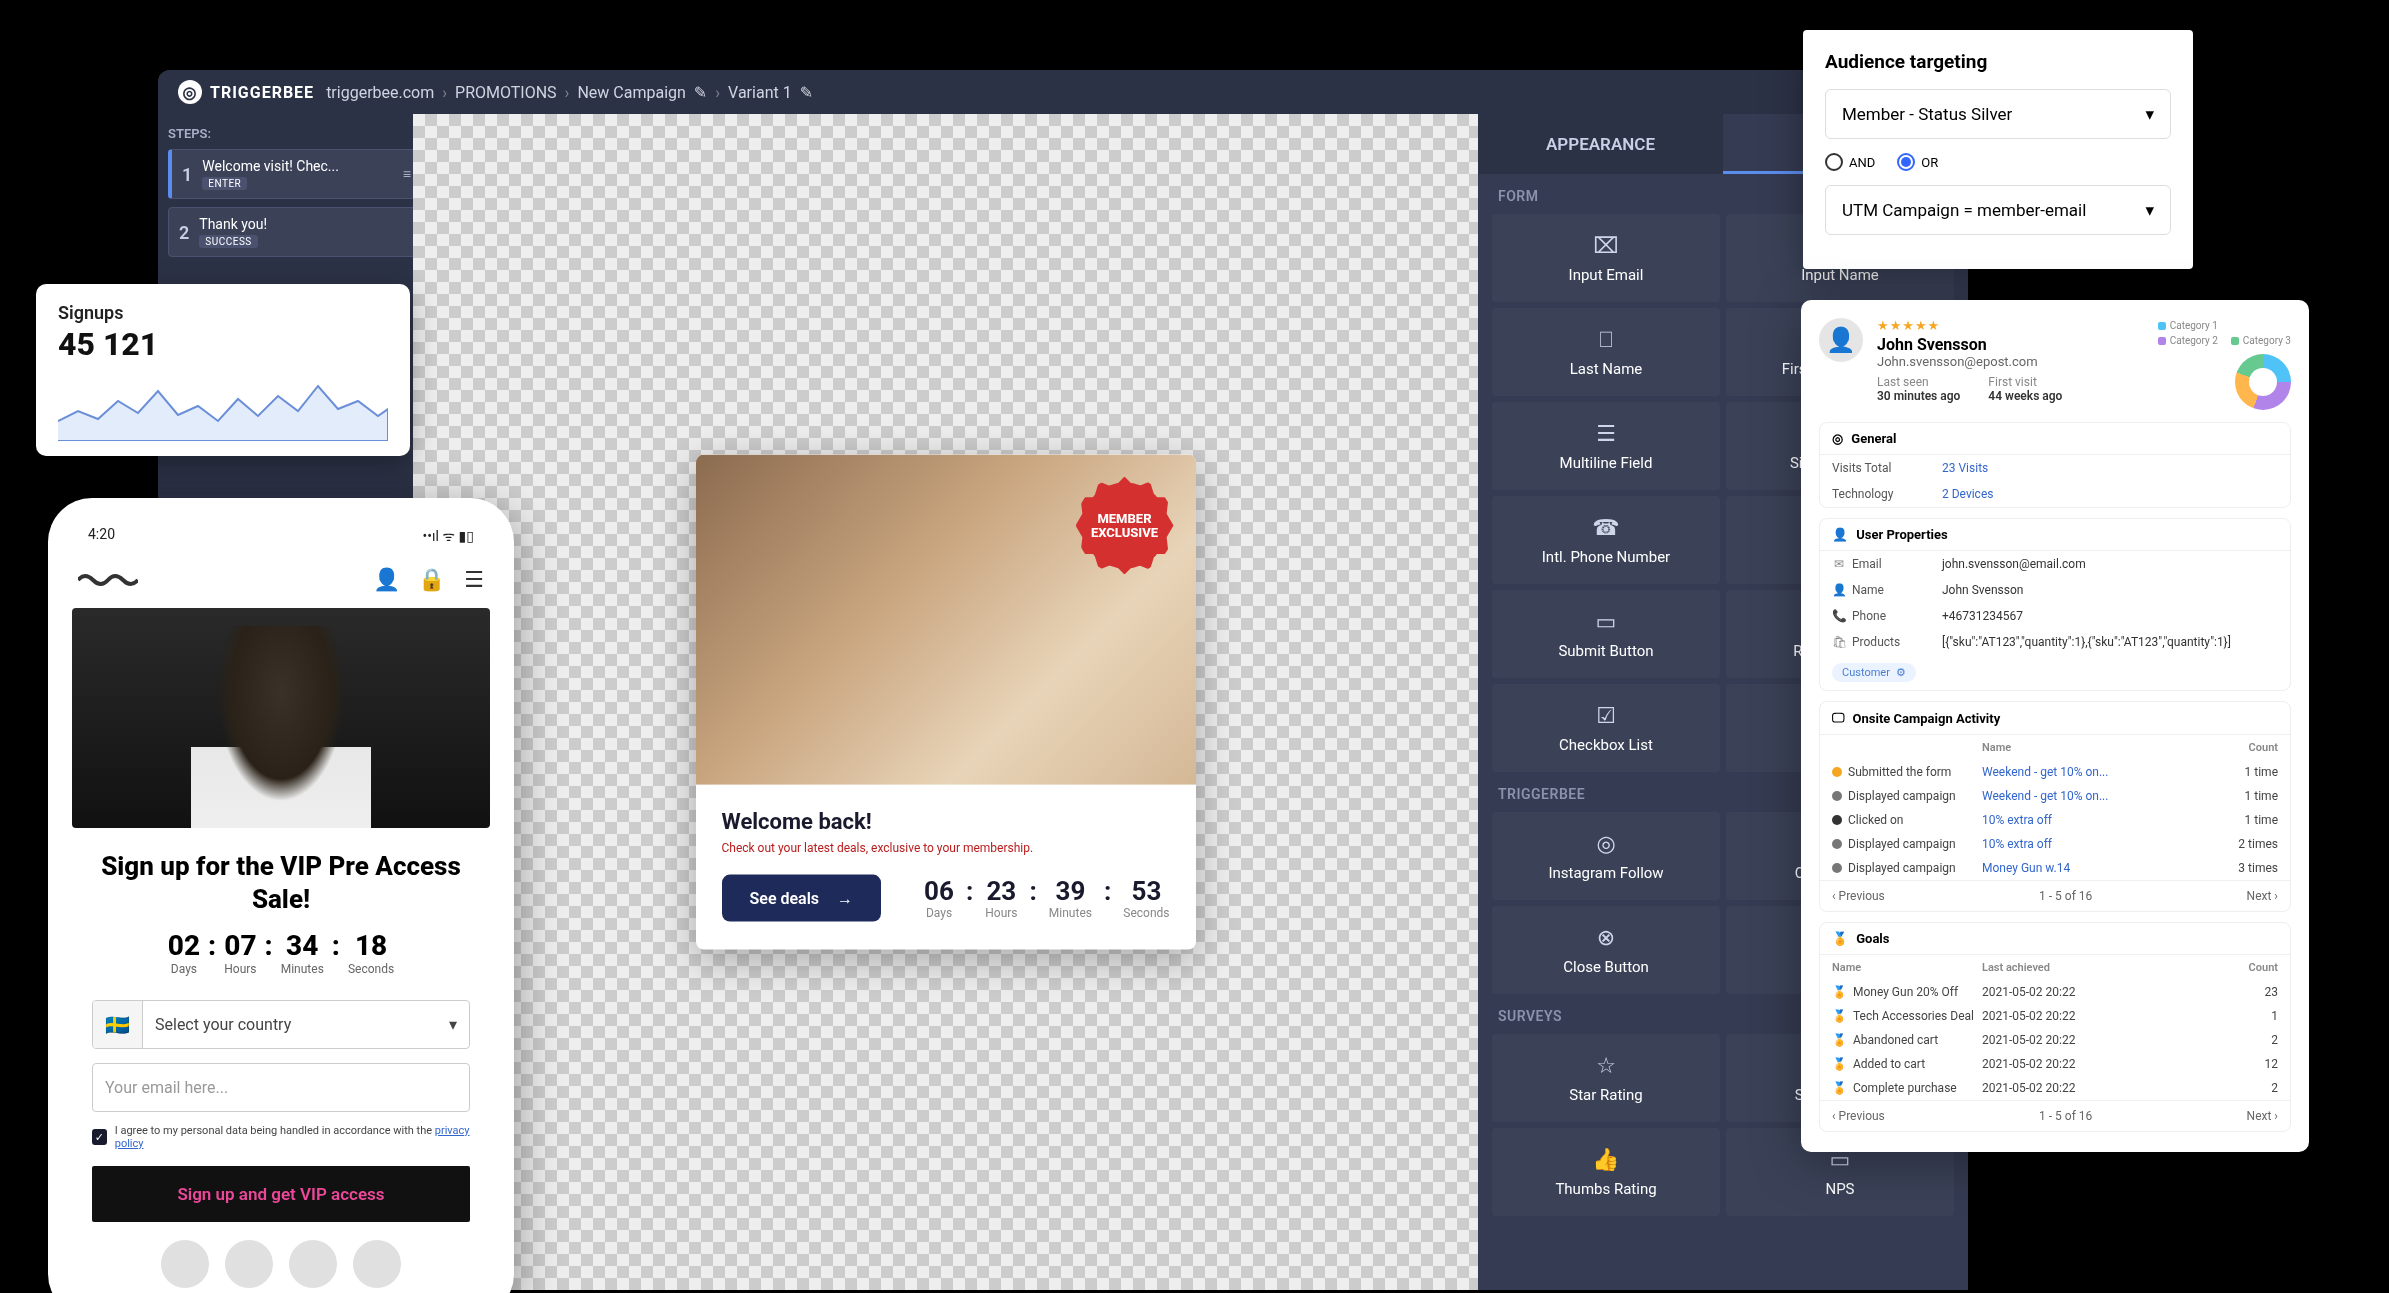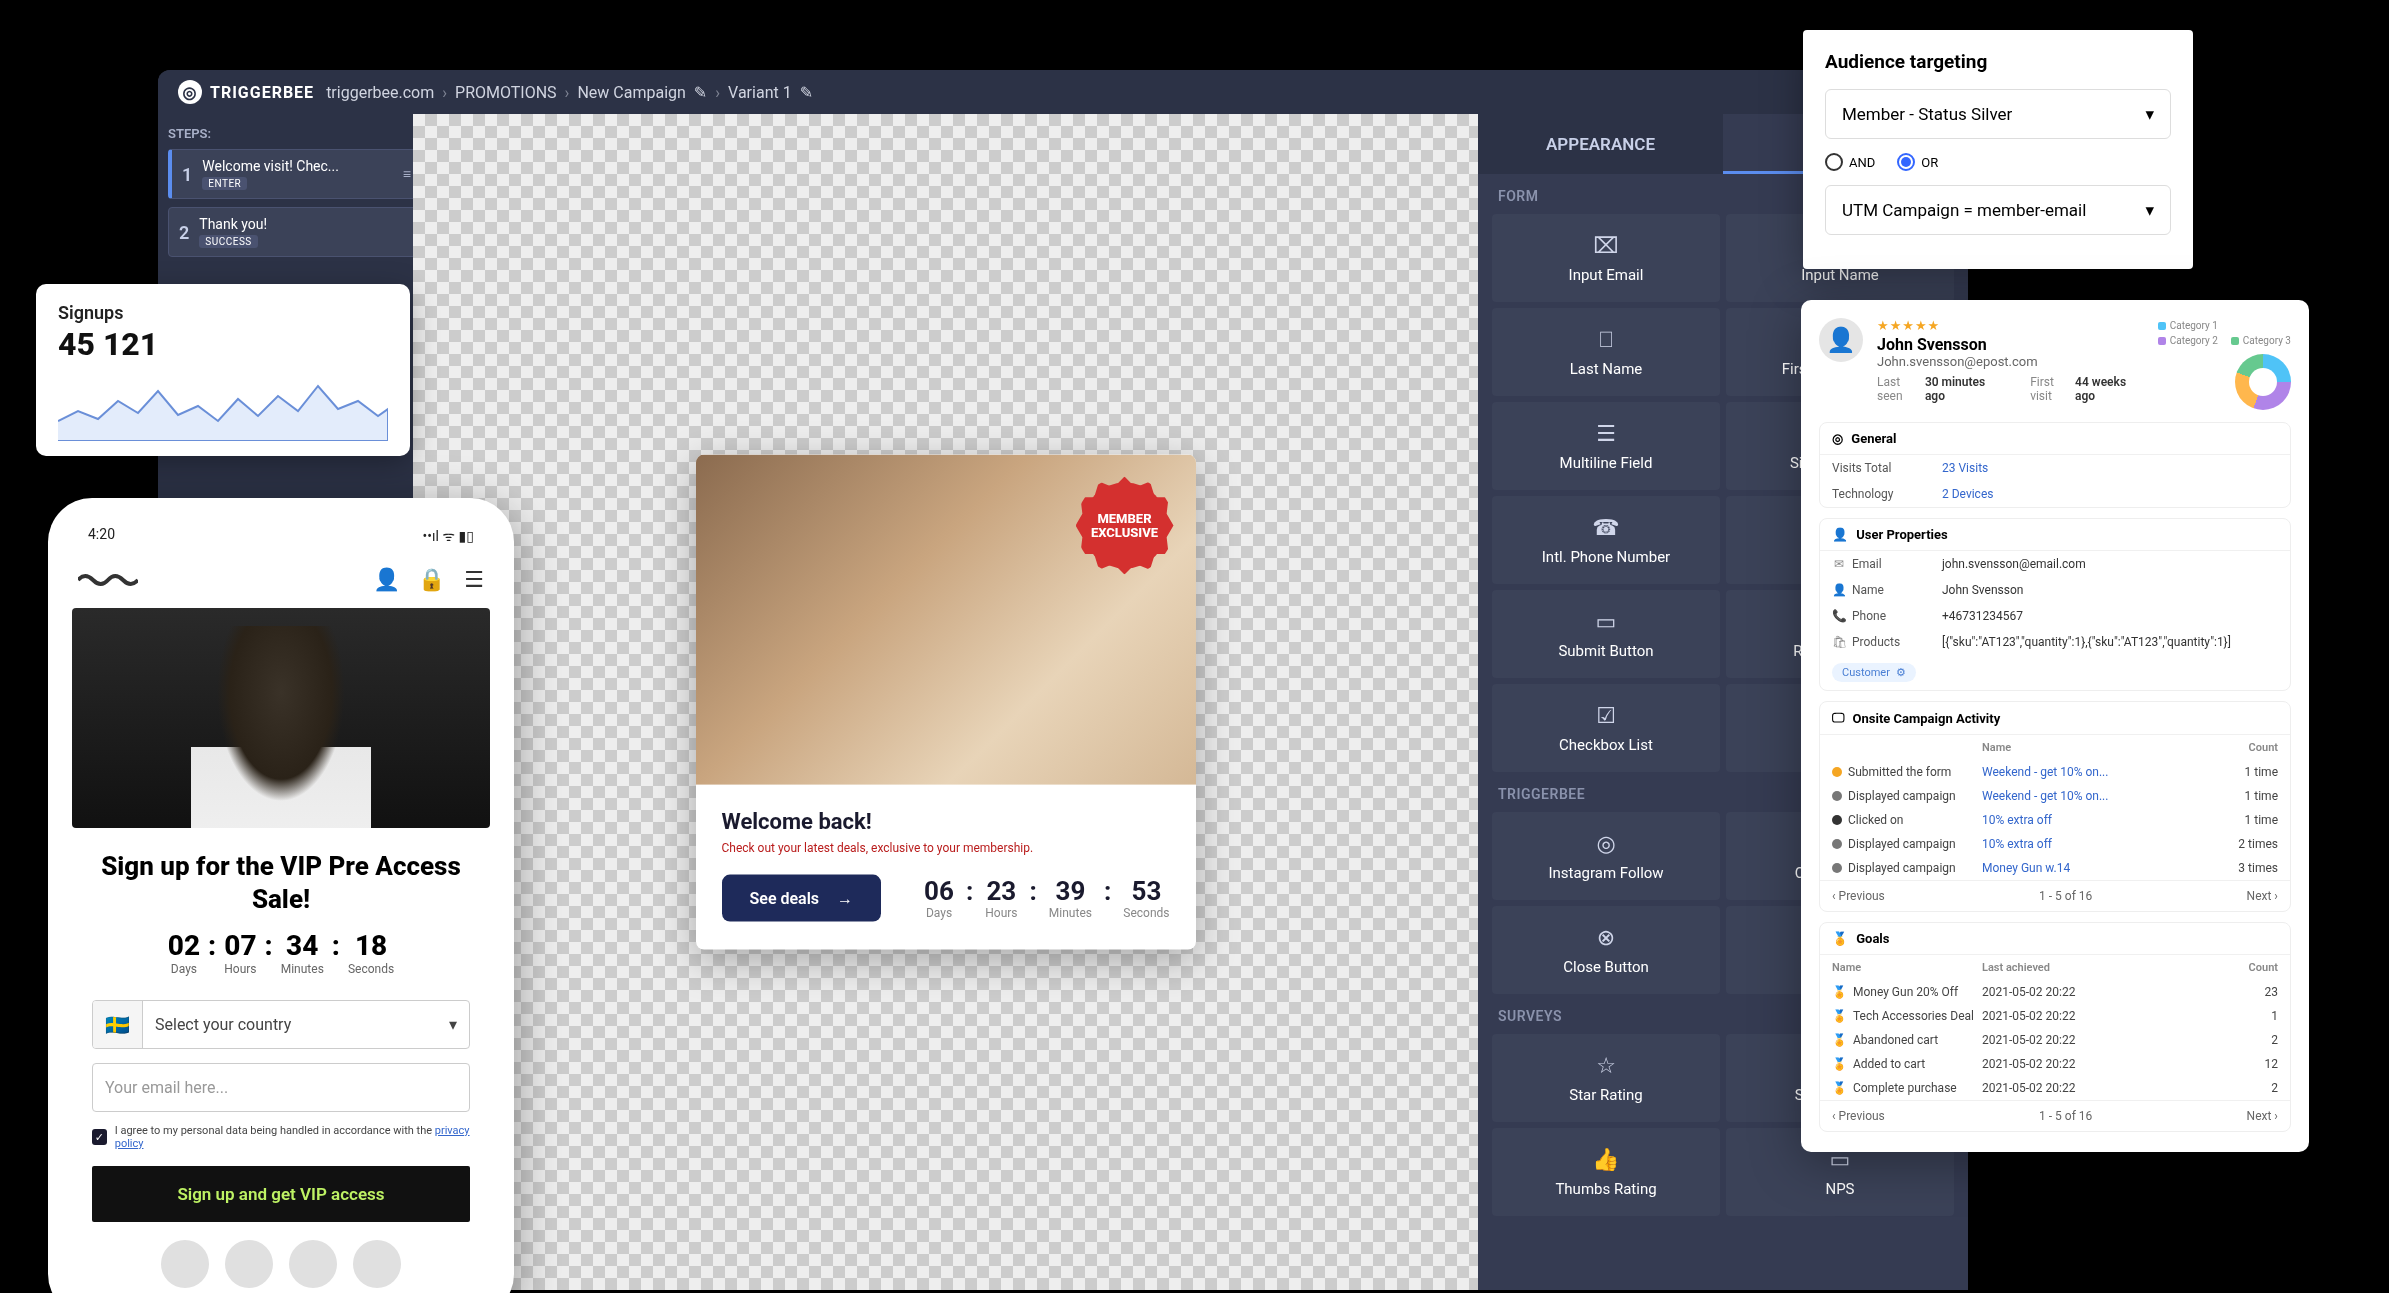--- a/index.html
+++ b/index.html
@@ -62,41 +62,41 @@
 .pcd-num{font-size:28px;font-weight:800}
 .pcd-lbl{font-size:12px;color:#666}
 .pcd-sep{font-size:28px;font-weight:800}
 .country-row{display:flex;border:1px solid #ccc;border-radius:4px;overflow:hidden;margin:0 20px 14px}
 .flag{width:50px;background:#f5f5f5;display:flex;align-items:center;justify-content:center;border-right:1px solid #ccc;font-size:20px}
 .country-sel{flex:1;padding:14px 12px;font-size:16px;color:#444;display:flex;justify-content:space-between;align-items:center}
 .email-in{margin:0 20px 12px;border:1px solid #ccc;border-radius:4px;padding:14px 12px;font-size:16px;color:#999}
 .consent{display:flex;align-items:center;gap:8px;font-size:11px;color:#444;margin:0 20px 16px}
 .consent a{color:#3366cc;text-decoration:underline}
 .chk{width:16px;height:16px;background:#1a1a2e;border-radius:3px;display:flex;align-items:center;justify-content:center;color:#fff;font-size:11px}
-.cta{margin:0 20px 18px;background:#111;color:#bef264;text-align:center;padding:18px;font-size:17px;font-weight:600;border-radius:2px;cursor:pointer}
+.cta{margin:0 20px 18px;background:#111;color:#ec4899;text-align:center;padding:18px;font-size:17px;font-weight:600;border-radius:2px;cursor:pointer}
 .dots{display:flex;justify-content:center;gap:16px}
 .dot{width:48px;height:48px;border-radius:50%;background:#e0e0e0}
 
 .targeting{position:absolute;right:196px;top:30px;width:390px;background:#fff;border-radius:4px;box-shadow:0 8px 40px rgba(0,0,0,.35);padding:20px 22px}
 .targ-h{font-size:19px;font-weight:700;margin-bottom:16px}
 .sel-box{border:1px solid #ddd;border-radius:6px;padding:14px 16px;font-size:17px;display:flex;justify-content:space-between;align-items:center;margin-bottom:14px;cursor:pointer}
 .radio-row{display:flex;gap:22px;margin-bottom:14px;font-size:13px;align-items:flex-end}
 .radio{width:18px;height:18px;border:2px solid #333;border-radius:50%;display:inline-flex;align-items:center;justify-content:center}
 .radio.on::after{content:"";width:10px;height:10px;background:#3366ff;border-radius:50%}
 .radio.on{border-color:#3366ff}
 
 .profile{position:absolute;right:80px;top:300px;width:508px;background:#fff;border-radius:10px;box-shadow:0 10px 50px rgba(0,0,0,.35);padding:18px 18px 10px;font-size:13px}
 .prof-head{display:flex;gap:14px;align-items:flex-start;margin-bottom:12px}
 .avatar{width:44px;height:44px;border-radius:50%;background:#e5e5e5;display:flex;align-items:center;justify-content:center;color:#aaa;font-size:24px}
 .prof-info{flex:1}
 .stars{color:#f5a623;font-size:13px;letter-spacing:1px}
 .prof-name{font-weight:700;font-size:16px;margin-top:2px}
 .prof-email{color:#666;font-size:13px}
 .prof-meta{display:flex;gap:28px;margin-top:6px;font-size:12px;color:#888}
-.prof-meta div{display:flex;flex-direction:row}
+.prof-meta div{display:flex;flex-direction:column}
 .prof-meta .v{color:#333;font-weight:600}
 .donut{width:56px;height:56px;border-radius:50%;background:conic-gradient(#4fc3f7 0 90deg,#b084e8 90deg 200deg,#ffb74d 200deg 290deg,#66c98f 290deg 360deg);position:relative}
 .donut::after{content:"";position:absolute;inset:14px;background:#fff;border-radius:50%}
 .legend{font-size:10px;color:#888;line-height:1.5}
 .legend-row{display:flex;align-items:center;gap:4px}
 .sw{width:8px;height:8px;border-radius:2px}
 .card{border:1px solid #eee;border-radius:8px;margin-bottom:10px}
 .card-h{padding:8px 12px;font-weight:700;font-size:13px;display:flex;align-items:center;gap:8px;border-bottom:1px solid #f0f0f0}
 .card-row{display:flex;padding:6px 12px;font-size:12px}
 .card-row .k{width:110px;color:#555;display:flex;align-items:center;gap:6px}

